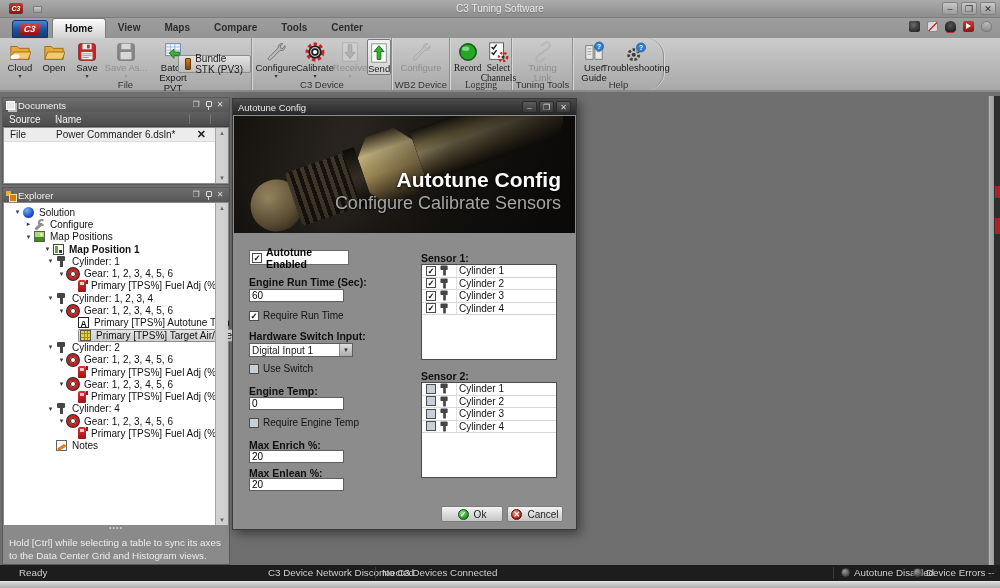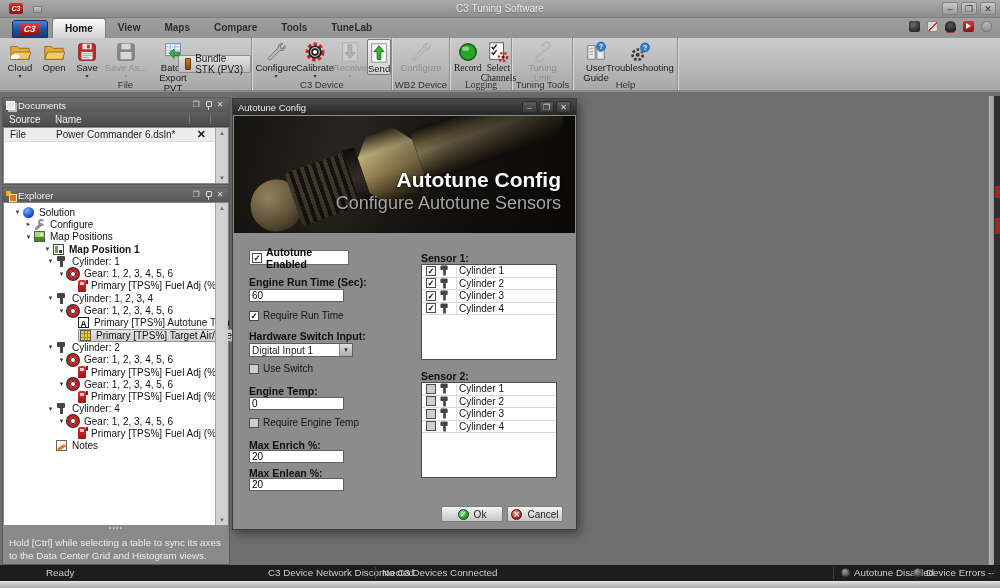--- a/index.html
+++ b/index.html
@@ -226,21 +226,21 @@
   <div class="tabrow">
     <div class="appbtn">
         <span class="c3">C3</span>
       </div>
     <div class="tabs">
       <div class="tab active">Home</div>
       <div class="tab">View</div>
       <div class="tab">Maps</div>
       <div class="tab">Compare</div>
       <div class="tab">Tools</div>
-      <div class="tab">TuneLab</div>
+      <div class="tab">Center</div>
     </div>
   </div>
   <div class="mini-icons">
     <span class="mini mini-1"></span>
     <span class="mini mini-2"></span>
     <span class="mini mini-3"></span>
     <span class="mini mini-4"></span>
     <span class="mini mini-5"></span>
   </div>
 
@@ -403,21 +403,21 @@
             <svg viewBox="0 0 24 24">
                 <path d="M8.5 14l-3 3a3.4 3.4 0 0 0 4.8 4.8l3-3M15.5 10l3-3a3.4 3.4 0 0 0-4.8-4.8l-3 3M9.5 14.5l5-5" stroke="#a9a9a9" stroke-width="2.2" fill="none" stroke-linecap="round"></path>
               </svg>
           </span>
           <span class="rlabel">Tuning Link</span>
         </div>
       </div>
       <div class="glabel">Tuning Tools</div>
     </div>
 
-    <div class="rgroup" style="left:574px;width:104px;">
+    <div class="rgroup" style="left:574px;width:90px;border-radius:18px;">
       <div class="rbtns">
         <div class="rbtn" style="width:38px">
           <span class="ricon">
             <svg viewBox="0 0 24 24">
                 <path d="M3 5h8v15H3zM13 5h8v15h-8z" fill="#e9e9e9" stroke="#777"></path>
                 <path d="M5 8.5h4M5 11.5h4M5 14.5h4M15 8.5h4M15 11.5h4" stroke="#999"></path>
                 <circle cx="17.5" cy="6" r="4.8" fill="#2f7fd6" stroke="#1b5ea8"></circle>
                 <text x="17.5" y="8.6" font-size="7.5" fill="#fff" text-anchor="middle" font-weight="bold">?</text>
               </svg>
           </span>
@@ -600,21 +600,21 @@
     <div class="hero">
       <div class="sensor">
         <div class="s-tip"></div>
           <div class="s-threads"></div>
           <div class="s-ring"></div>
           <div class="s-nut"></div>
           <div class="s-body"></div>
       </div>
       <div class="hero-shade"></div>
       <div class="hero-title">Autotune Config</div>
-      <div class="hero-sub">Configure Autotune Sensors</div>
+      <div class="hero-sub">Configure Calibrate Sensors</div>
     </div>
 
     <div class="atbox">
       <span class="cb">✓</span>
       <span>Autotune Enabled</span>
     </div>
     <div class="dlabel" style="left:16px; top:177px;">Engine Run Time (Sec):</div>
     <input class="dinput" style="left: 16px; top: 190px;" value="60">
     <div class="cbrow" style="left:16px; top:211px;">
       <span class="cb">✓</span>
@@ -704,21 +704,21 @@
       <span>Cancel</span>
     </div>
   </div>
 
   <div class="edge-strip"></div>
   <div class="edge-dark"></div>
   <div class="edge-red1"></div>
   <div class="edge-red2"></div>
 
   <div class="statusbar">
-    <span class="sb" style="left:46px">Ready</span>
+    <span class="sb" style="left:19px">Ready</span>
     <span class="sb" style="left:268px">C3 Device Network Disconnected</span>
     <span class="sbsep" style="left:375px"></span>
     <span class="sb" style="left:382px">No C3 Devices Connected</span>
     <span class="sbsep" style="left:833px"></span>
     <span class="sdot" style="left:841px"></span>
     <span class="sb" style="left:854px">Autotune Disabled</span>
     <span class="sdot" style="left:913px"></span>
     <span class="sb" style="left:926px">Device Errors --</span>
     <span class="grip">⋰</span>
   </div>

